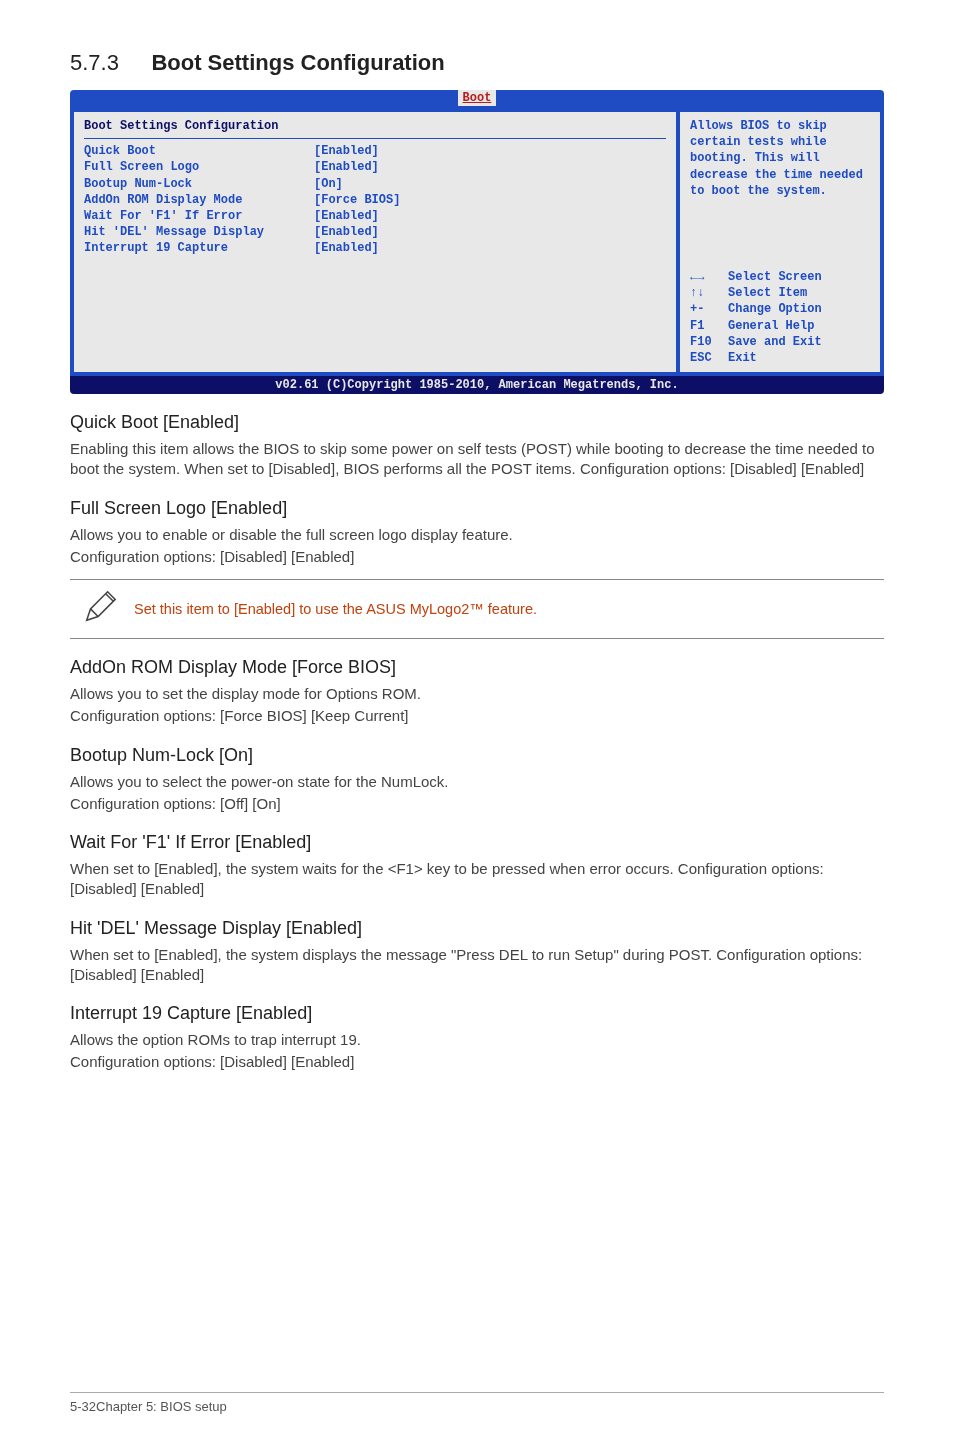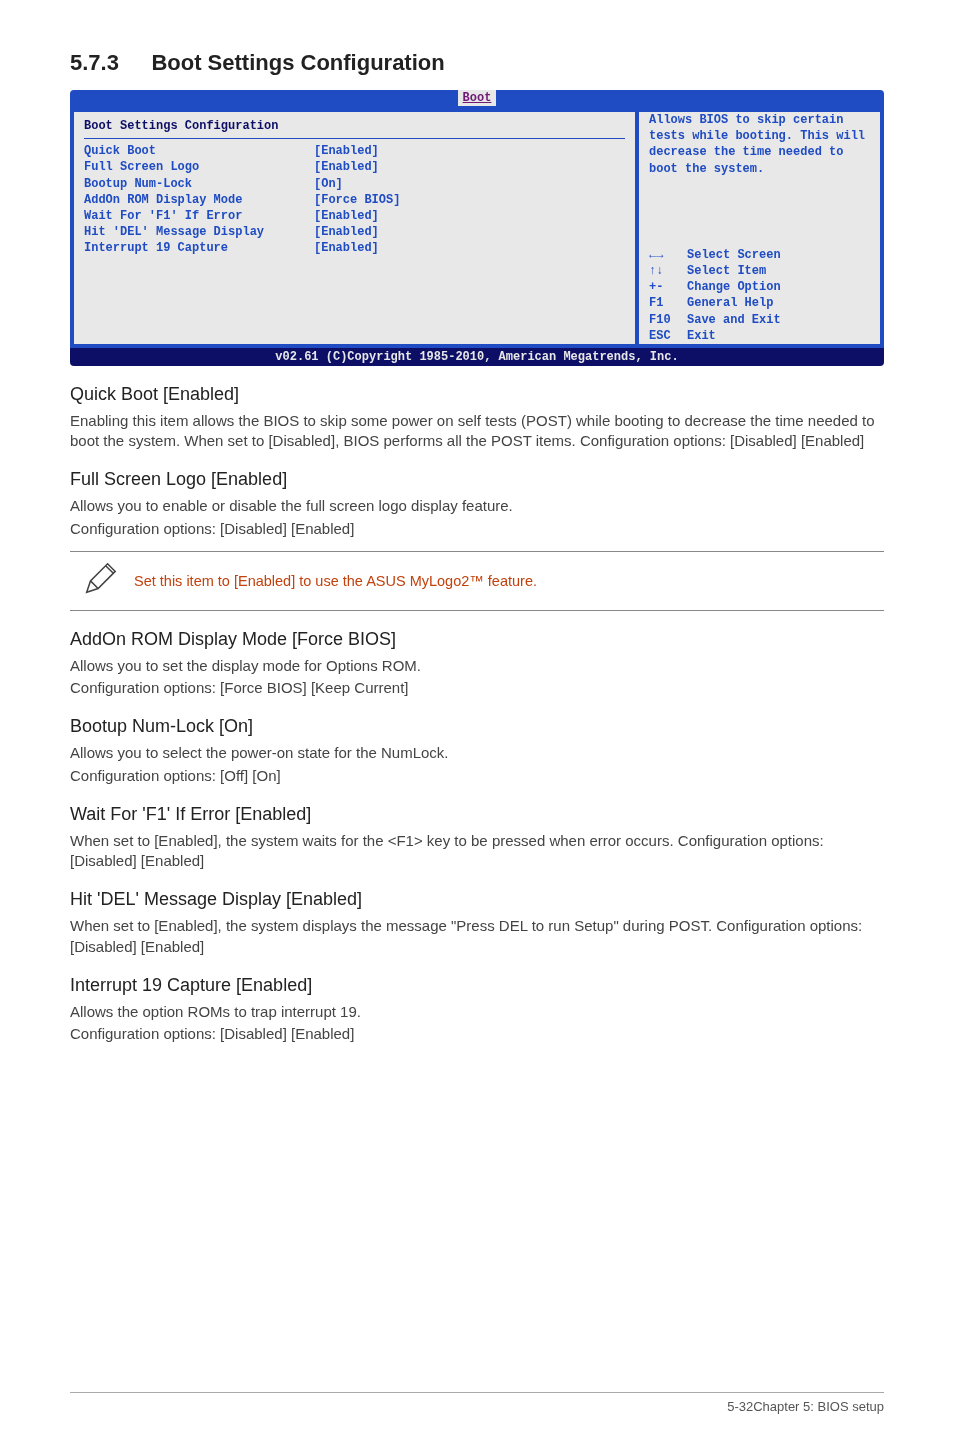--- a/index.html
+++ b/index.html
@@ -7,21 +7,21 @@
     font-family: Arial, Helvetica, sans-serif;
     width: 954px;
     height: 1438px;
     background: #fff;
     color: #333;
     padding: 50px 70px 30px 70px;
     position: relative;
   }
   .section-num {
     font-size: 22px;
-    font-weight: bold;
+    font-weight: normal;
     color: #222;
     display: inline-block;
     margin-right: 28px;
   }
   .section-title {
     font-size: 22px;
     font-weight: bold;
     color: #222;
     display: inline-block;
   }
@@ -40,43 +40,43 @@
     padding: 3px 0 0 0;
     font-size: 12px;
   }
   .bios-tabs {
     background: #1f4cc2;
     text-align: center;
     padding-bottom: 3px;
   }
   .bios-tab-active {
     background: #e8e8e8;
-    color: #701a75;
+    color: #b91c1c;
     padding: 1px 5px;
     font-size: 12px;
     text-decoration: underline;
   }
   .bios-body {
     display: flex;
     background: #1f4cc2;
     padding: 4px;
   }
   .bios-left {
     flex: 1;
     background: #e8e8e8;
     color: #1f4cc2;
     padding: 6px 10px;
     font-size: 12px;
     line-height: 1.35;
   }
   .bios-right {
-    width: 241px;
+    width: 200px;
     background: #e8e8e8;
     color: #1f4cc2;
-    padding: 0 10px;
+    padding: 6px 10px;
     font-size: 12px;
     line-height: 1.35;
     margin-left: 4px;
   }
   .bios-left-title {
     color: #0d0e66;
     border-bottom: 1px solid #1f4cc2;
     padding-bottom: 4px;
     margin-bottom: 4px;
   }
@@ -127,21 +127,21 @@
     font-size: 14.5px;
     color: #c2410c;
     padding-left: 4px;
   }
   .page-footer {
     position: absolute;
     left: 70px;
     right: 70px;
     bottom: 24px;
     display: flex;
-    justify-content: flex-end;
+    justify-content: flex-start;
     font-size: 13px;
     color: #555;
     border-top: 1px solid #aaa;
     padding-top: 6px;
   }
 </style>
 </head>
 <body>
 
 <div>

